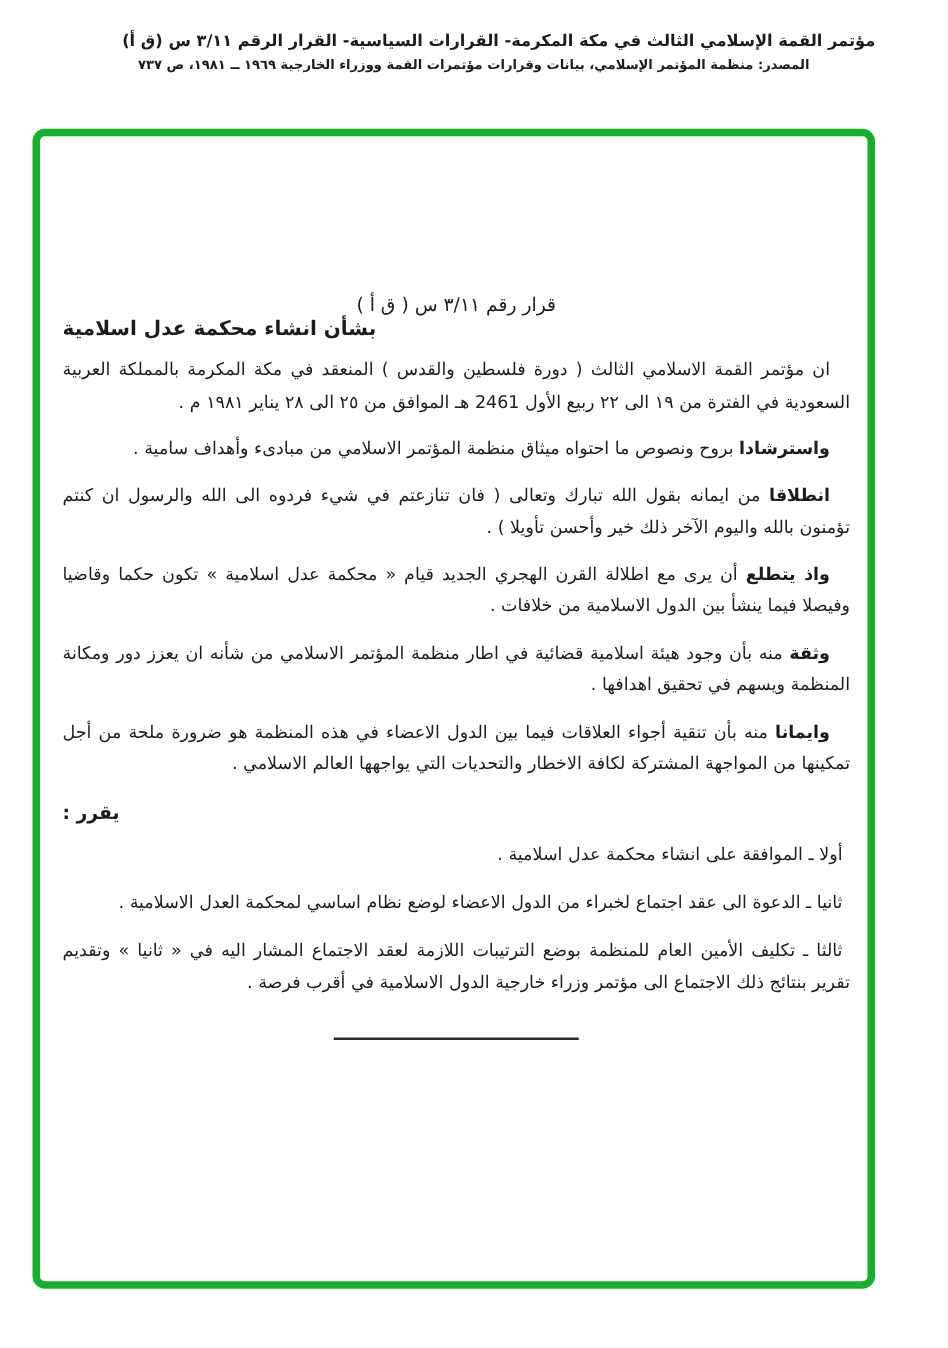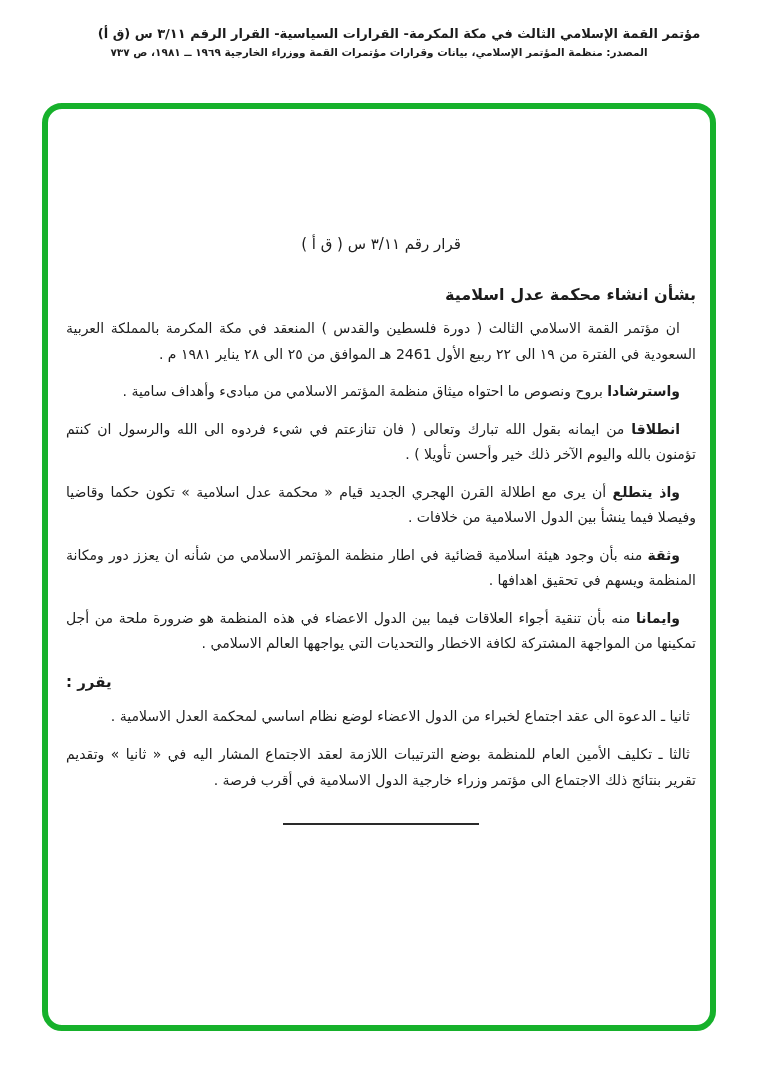--- a/index.html
+++ b/index.html
@@ -29,44 +29,44 @@
   .doc-header .src {
     font-size: 10.5px;
     font-weight: bold;
     margin-top: 5px;
     white-space: nowrap;
   }
 
   
   .frame {
     position: absolute;
-    left: 42px; top: 103px;
+    left: 26px; top: 103px;
     width: 662px; height: 916px;
     border: 6px solid #16b12b;
-    border-radius: 20px;
+    border-radius: 10px;
     background: #ffffff;
     box-sizing: content-box;
   }
   .content {
     position: absolute;
     top: 0; left: 0; right: 0; bottom: 0;
     padding: 126px 14px 0 18px;
     direction: rtl;
   }
 
   .title1 {
     text-align: center;
     font-size: 15px;
     font-weight: normal;
   }
   .title2 {
-    text-align: right;
+    text-align: left;
     font-size: 16px;
     font-weight: bold;
-    margin-top: 32px;
+    margin-top: 0;
   }
 
   p.para {
     font-size: 14px;
     line-height: 25.5px;
     text-align: justify;
     margin: 12px 0 0 0;
     text-indent: 16px;
   }
   p.para b { font-weight: bold; }
@@ -114,19 +114,20 @@
     <p class="para"><b>انطلاقا</b><span> من ايمانه بقول الله تبارك وتعالى ( فان تنازعتم في شيء فردوه الى الله والرسول ان كنتم تؤمنون بالله واليوم الآخر ذلك خير وأحسن تأويلا ) .</span></p>
 
     <p class="para"><b>واذ يتطلع</b><span> أن يرى مع اطلالة القرن الهجري الجديد قيام « محكمة عدل اسلامية » تكون حكما وقاضيا وفيصلا فيما ينشأ بين الدول الاسلامية من خلافات .</span></p>
 
     <p class="para"><b>وثقة</b><span> منه بأن وجود هيئة اسلامية قضائية في اطار منظمة المؤتمر الاسلامي من شأنه ان يعزز دور ومكانة المنظمة ويسهم في تحقيق اهدافها .</span></p>
 
     <p class="para"><b>وايمانا</b><span> منه بأن تنقية أجواء العلاقات فيما بين الدول الاعضاء في هذه المنظمة هو ضرورة ملحة من أجل تمكينها من المواجهة المشتركة لكافة الاخطار والتحديات التي يواجهها العالم الاسلامي .</span></p>
 
     <div class="resolve-heading">يقرر :</div>
 
+    <p class="resolution">أولا ـ الموافقة على انشاء محكمة عدل اسلامية .</p>
     <p class="resolution">ثانيا ـ الدعوة الى عقد اجتماع لخبراء من الدول الاعضاء لوضع نظام اساسي لمحكمة العدل الاسلامية .</p>
     <p class="resolution">ثالثا ـ تكليف الأمين العام للمنظمة بوضع الترتيبات اللازمة لعقد الاجتماع المشار اليه في « ثانيا » وتقديم تقرير بنتائج ذلك الاجتماع الى مؤتمر وزراء خارجية الدول الاسلامية في أقرب فرصة .</p>
 
     <div class="footer-divider"></div>
 
   </div>
 </div>
 
 </body></html>

